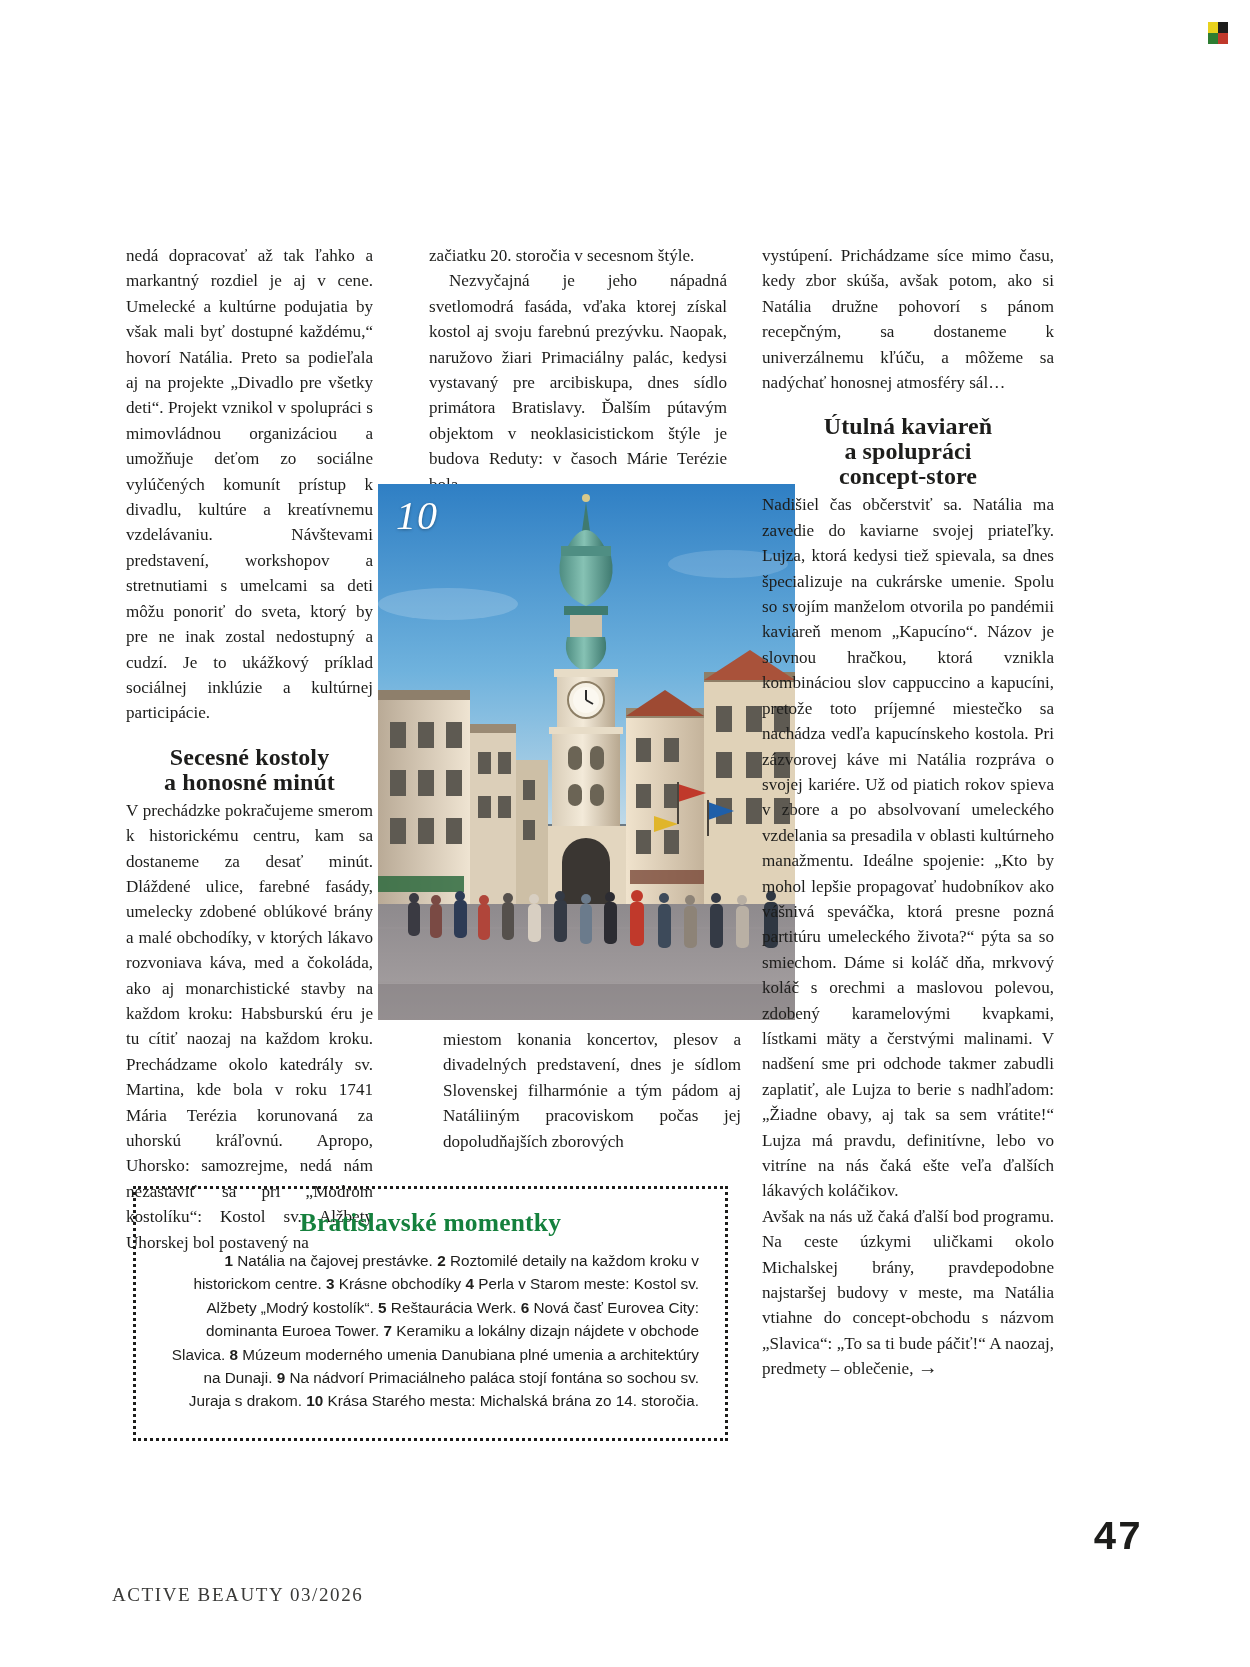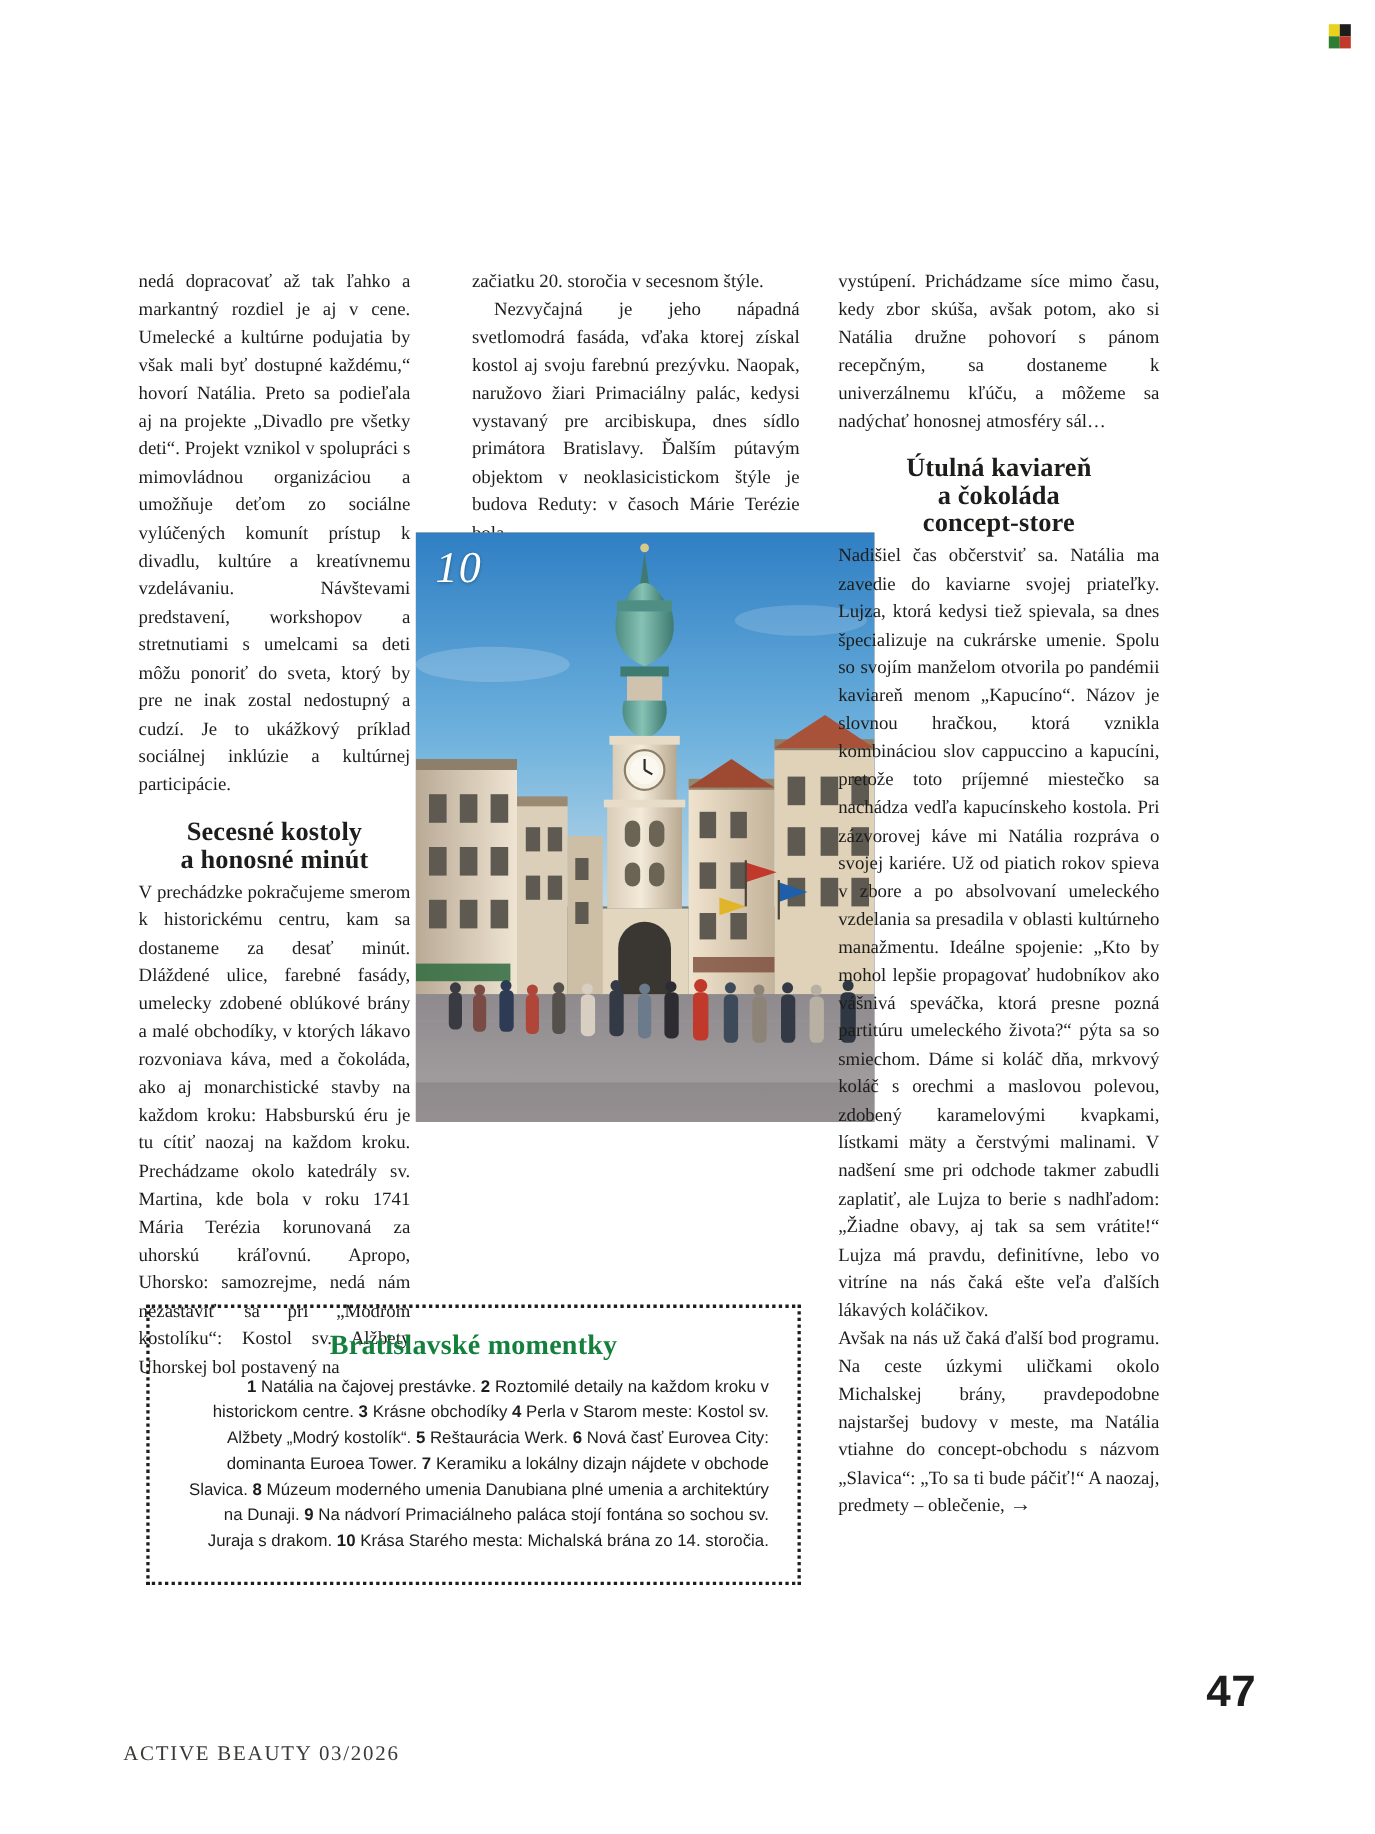--- a/index.html
+++ b/index.html
@@ -130,21 +130,21 @@
     font-family: "Liberation Serif", serif;
     font-size: 19px;
     letter-spacing: 1.6px;
     color: #3a3a38;
     margin-top: 48px;
   }
   .folio {
     position: absolute;
     right: 108px;
     top: 1516px;
-    font-family: Liberation Sans, sans-serif;
+    font-family: Liberation Mono, monospace;
     font-size: 40px;
     font-weight: bold;
     color: #1d1d1b;
     letter-spacing: .5px;
   }
 
   .arrow {
     font-family: "Liberation Sans", sans-serif;
     font-size: 20px;
     line-height: 1;
@@ -171,20 +171,23 @@
     </div>
 
     <p>V prechádzke pokračujeme smerom k historickému centru, kam sa dostaneme za desať minút. Dláždené ulice, farebné fasády, umelecky zdobené oblúkové brány a malé obchodíky, v ktorých lákavo rozvoniava káva, med a čokoláda, ako aj monarchistické stavby na každom kroku: Habsburskú éru je tu cítiť naozaj na každom kroku. Prechádzame okolo katedrály sv. Martina, kde bola v roku 1741 Mária Terézia korunovaná za uhorskú kráľovnú. Apropo, Uhorsko: samozrejme, nedá nám nezastaviť sa pri „Modrom kostolíku“: Kostol sv. Alžbety Uhorskej bol postavený na</p>
   </div>
 
   <div class="col" id="col2">
     <p>začiatku 20. storočia v secesnom štýle.</p>
     <p class="indent">Nezvyčajná je jeho nápadná svetlomodrá fasáda, vďaka ktorej získal kostol aj svoju farebnú prezývku. Naopak, naružovo žiari Primaciálny palác, kedysi vystavaný pre arcibiskupa, dnes sídlo primátora Bratislavy. Ďalším pútavým objektom v neoklasicistickom štýle je budova Reduty: v časoch Márie Terézie bola</p>
   </div>
 
+  <div class="col" id="col2b" style="left:443px;top:1027px;width:298px;">
+    <p>miestom konania koncertov, plesov a divadelných predstavení, dnes je sídlom Slovenskej filharmónie a tým pádom aj Natáliiným pracoviskom počas jej dopoludňajších zborových</p>
+  </div>
 
   <div class="photo">
     <svg viewBox="0 0 417 536" preserveAspectRatio="xMidYMid slice">
       <defs>
         <linearGradient id="sky" x1="0" y1="0" x2="0" y2="1">
           <stop offset="0%" stop-color="#2f7fc4"></stop>
           <stop offset="55%" stop-color="#6fb2dd"></stop>
           <stop offset="100%" stop-color="#bfd9e8"></stop>
         </linearGradient>
         <linearGradient id="wallL" x1="0" y1="0" x2="1" y2="0">
@@ -377,21 +380,21 @@
       <rect x="0" y="500" width="417" height="36" fill="#6f6b6d" opacity=".35"></rect>
     </svg>
   </div>
   <div class="photo-num">10</div>
 
   <div class="col" id="col3">
     <p>vystúpení. Prichádzame síce mimo času, kedy zbor skúša, avšak potom, ako si Natália družne pohovorí s pánom recepčným, sa dostaneme k univerzálnemu kľúču, a môžeme sa nadýchať honosnej atmosféry sál…</p>
 
     <div class="sub-head">
       <span>Útulná kaviareň</span><br>
-      <span>a čokoláda</span><br>
+      <span>a spolupráci</span><br>
       <span>concept-store</span>
     </div>
 
     <p>Nadišiel čas občerstviť sa. Natália ma zavedie do kaviarne svojej priateľky. Lujza, ktorá kedysi tiež spievala, sa dnes špecializuje na cukrárske umenie. Spolu so svojím manželom otvorila po pandémii kaviareň menom „Kapucíno“. Názov je slovnou hračkou, ktorá vznikla kombináciou slov cappuccino a kapucíni, pretože toto príjemné miestečko sa nachádza vedľa kapucínskeho kostola. Pri zázvorovej káve mi Natália rozpráva o svojej kariére. Už od piatich rokov spieva v zbore a po absolvovaní umeleckého vzdelania sa presadila v oblasti kultúrneho manažmentu. Ideálne spojenie: „Kto by mohol lepšie propagovať hudobníkov ako vášnivá speváčka, ktorá presne pozná partitúru umeleckého života?“ pýta sa so smiechom. Dáme si koláč dňa, mrkvový koláč s orechmi a maslovou polevou, zdobený karamelovými kvapkami, lístkami mäty a čerstvými malinami. V nadšení sme pri odchode takmer zabudli zaplatiť, ale Lujza to berie s nadhľadom: „Žiadne obavy, aj tak sa sem vrátite!“ Lujza má pravdu, definitívne, lebo vo vitríne na nás čaká ešte veľa ďalších lákavých koláčikov.</p>
     <p><span>Avšak na nás už čaká ďalší bod programu. Na ceste úzkymi uličkami okolo Michalskej brány, pravdepodobne najstaršej budovy v meste, ma Natália vtiahne do concept-obchodu s názvom „Slavica“: „To sa ti bude páčiť!“ A naozaj, predmety – oblečenie,</span> <span class="arrow">→</span></p>
   </div>
 
   <div class="momentky">
     <div class="momentky-inner">
       <h2>Bratislavské momentky</h2>

